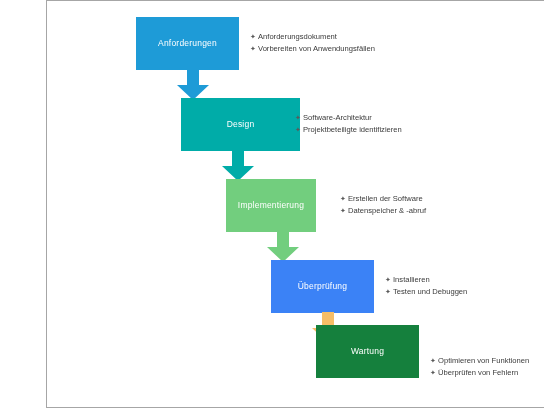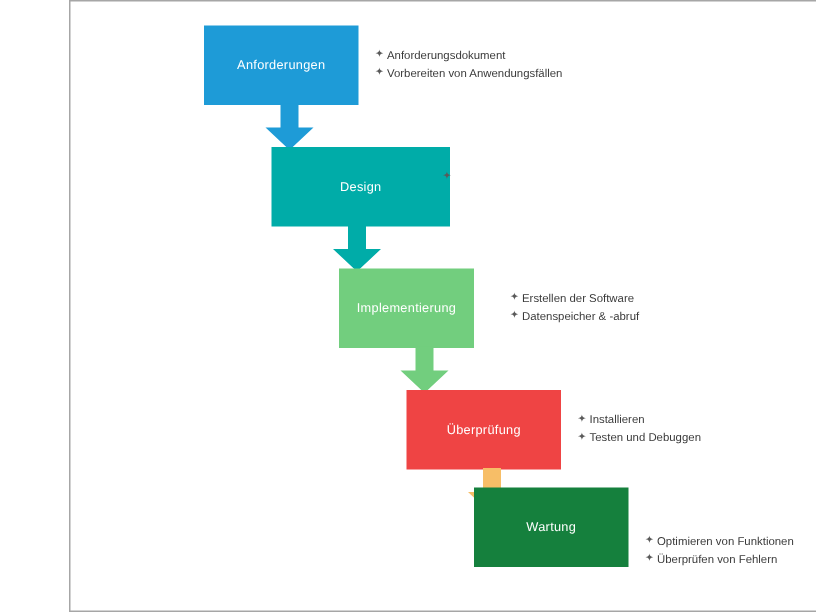--- a/index.html
+++ b/index.html
@@ -93,41 +93,42 @@
   <div class="stage">
     <div class="stage-box" style="left:134px; top:97px; width:119px; height:53px; background:#00ACA8;">
       <span class="stage-label">Design</span>
     </div>
     <div class="arrow" style="left:174px; top:149px;">
       <svg width="34" height="32" viewBox="0 0 34 32">
         <path d="M11,0 L23,0 L23,16 L33,16 L17,31 L1,16 L11,16 Z" fill="#00ACA8"></path>
       </svg>
     </div>
     <ul class="bullets" style="left:248px; top:111px;">
-      <li><span class="bullet-mark">✦</span></li>
+      <li><span class="bullet-mark">✦</span><span>Software-Architektur</span></li>
+      <li><span class="bullet-mark">✦</span><span>Projektbeteiligte identifizieren</span></li>
     </ul>
   </div>
 
   <div class="stage">
     <div class="stage-box" style="left:179px; top:178px; width:90px; height:53px; background:#72CE7E;">
       <span class="stage-label">Implementierung</span>
     </div>
     <div class="arrow" style="left:219px; top:230px;">
       <svg width="34" height="32" viewBox="0 0 34 32">
         <path d="M11,0 L23,0 L23,16 L33,16 L17,31 L1,16 L11,16 Z" fill="#72CE7E"></path>
       </svg>
     </div>
     <ul class="bullets" style="left:293px; top:192px;">
       <li><span class="bullet-mark">✦</span><span>Erstellen der Software</span></li>
       <li><span class="bullet-mark">✦</span><span>Datenspeicher &amp; -abruf</span></li>
     </ul>
   </div>
 
   <div class="stage">
-    <div class="stage-box" style="left:224px; top:259px; width:103px; height:53px; background:#ef4444;">
+    <div class="stage-box" style="left:224px; top:259px; width:103px; height:53px; background:#3b82f6;">
       <span class="stage-label">Überprüfung</span>
     </div>
     <div class="arrow" style="left:264px; top:311px;">
       <svg width="34" height="32" viewBox="0 0 34 32">
         <path d="M11,0 L23,0 L23,16 L33,16 L17,31 L1,16 L11,16 Z" fill="#F7BE67"></path>
       </svg>
     </div>
     <ul class="bullets" style="left:338px; top:273px;">
       <li><span class="bullet-mark">✦</span><span>Installieren</span></li>
       <li><span class="bullet-mark">✦</span><span>Testen und Debuggen</span></li>

